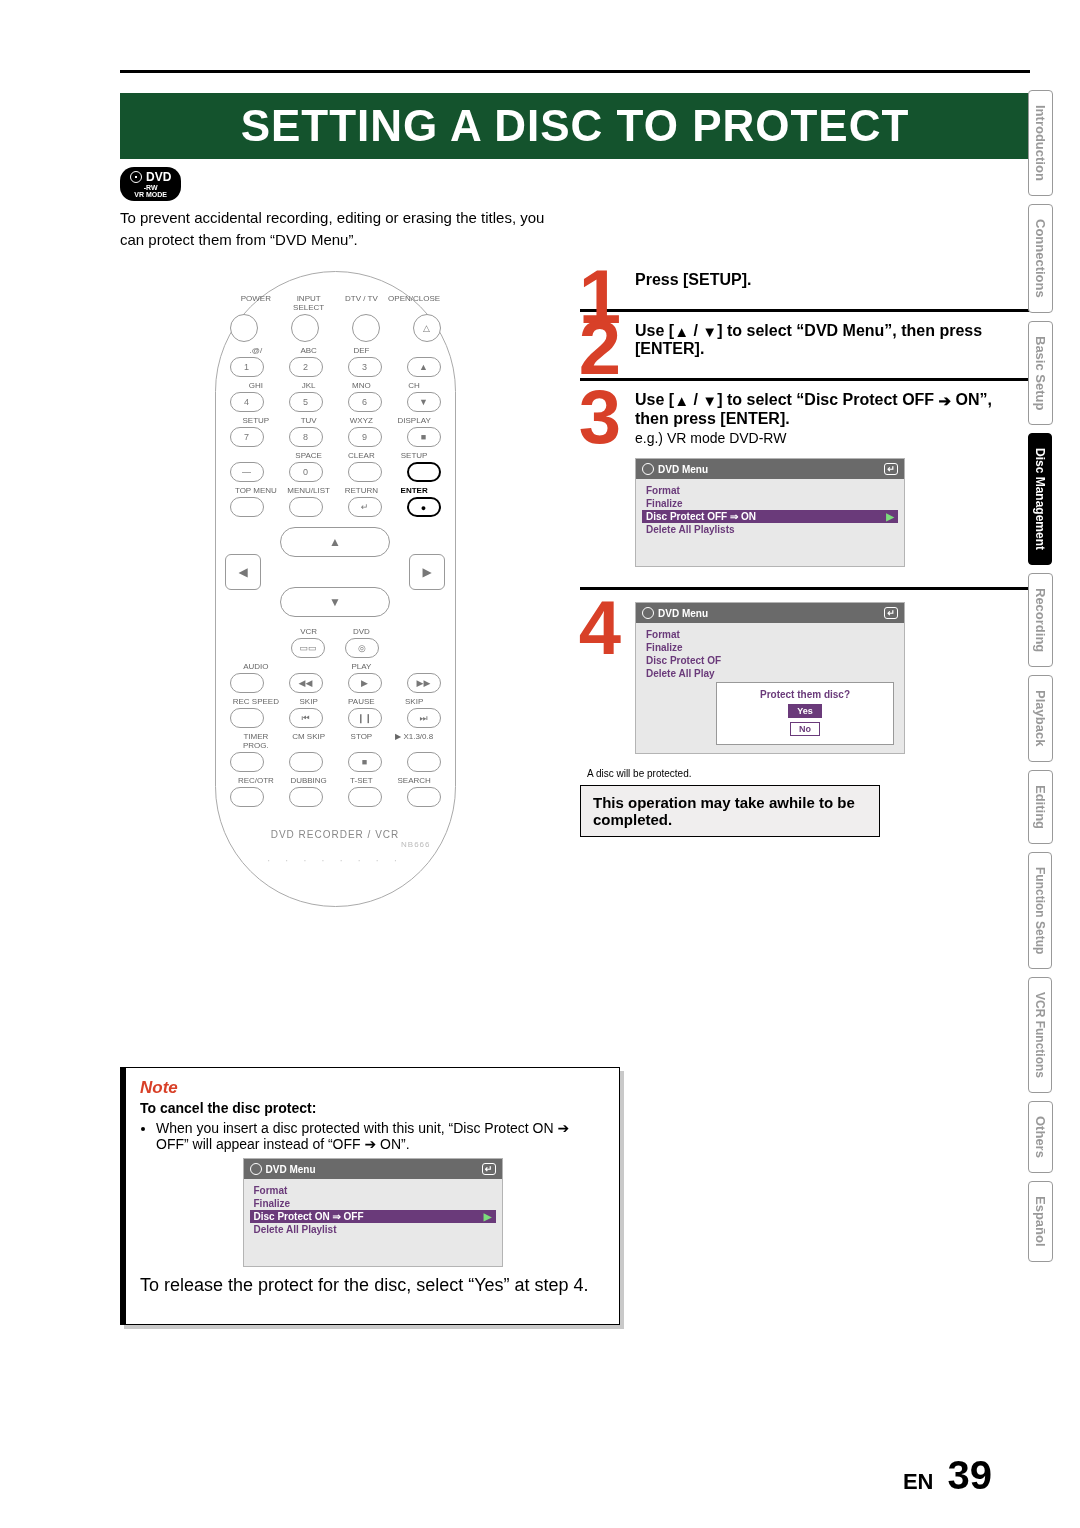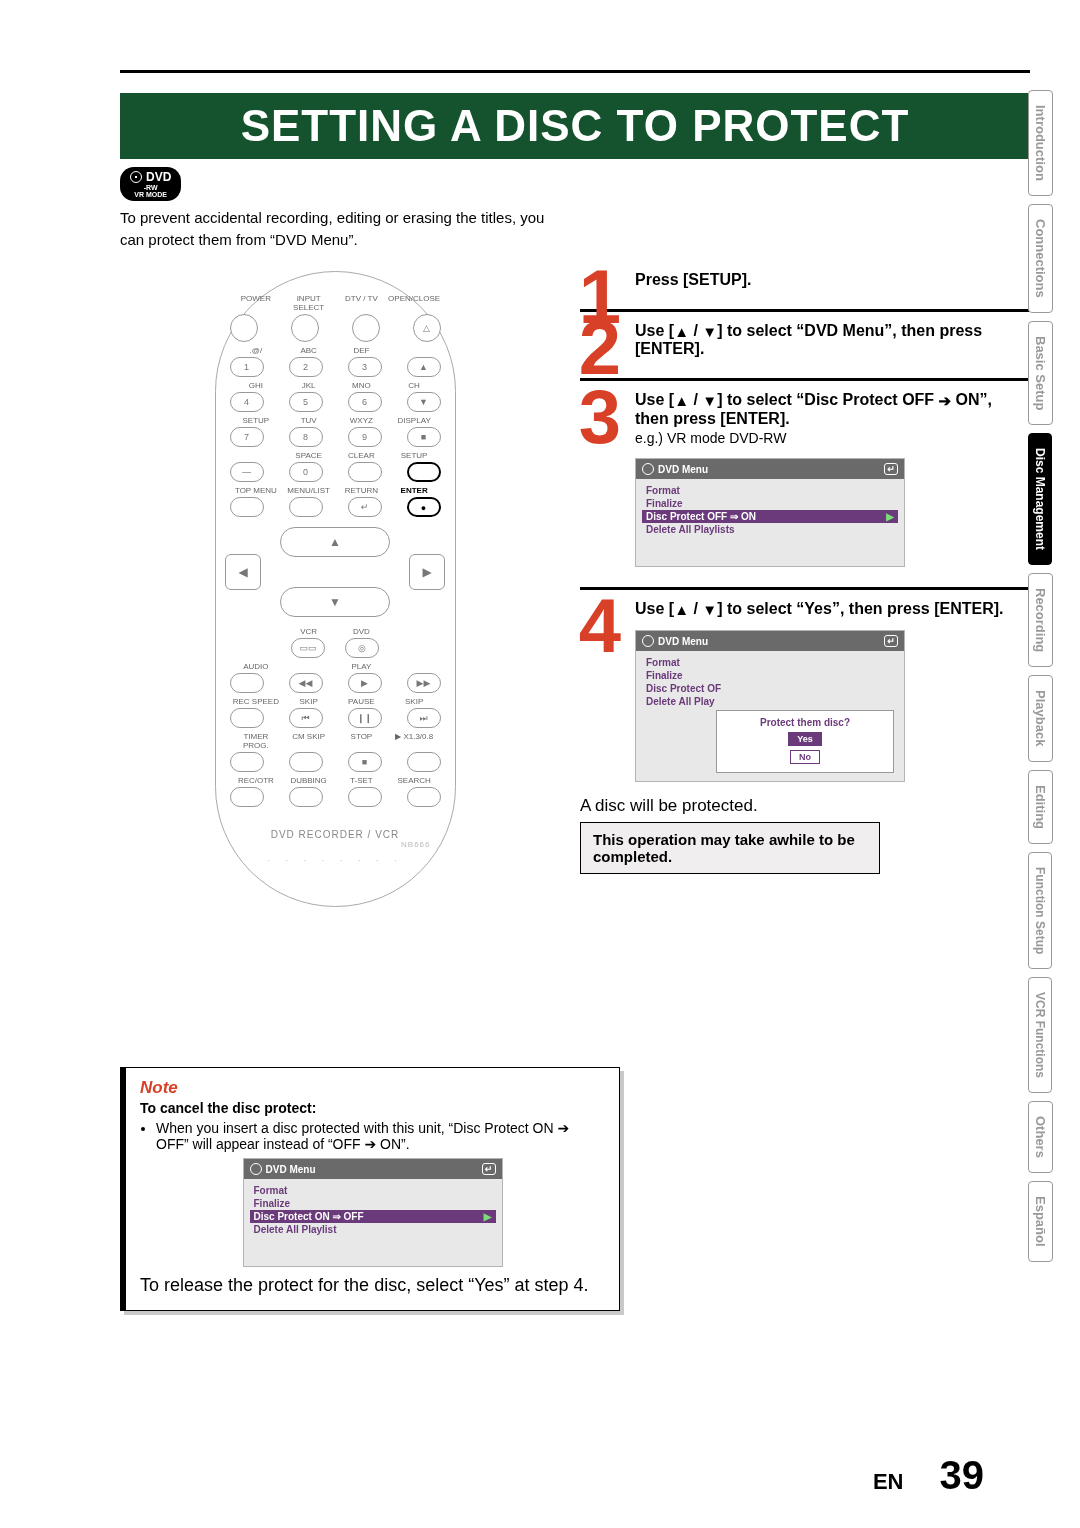--- a/index.html
+++ b/index.html
@@ -114,51 +114,51 @@
   .osd .menu { padding:5px 6px 30px; }
   .osd .menu .row { padding:1px 4px; color:#6a3a7a; font-weight:bold;}
   .osd .menu .row.sel { background:#6a3a7a; color:#fff; display:flex; justify-content:space-between; }
   .osd .menu .row.sel .play { color:#7cdc7c; font-size:10px; }
   .osd .dialog {
     position:relative; margin:-28px 10px 8px 80px; background:#fff; border:1px solid #999; padding:6px 10px 8px; text-align:center; font-size:10px; color:#6a3a7a; font-weight:bold;
   }
   .osd .dialog .opt { display:inline-block; border:1px solid #6a3a7a; padding:1px 8px; margin:4px 2px 0; font-size:9px; background:#fff;}
   .osd .dialog .opt.sel { background:#6a3a7a; color:#fff; border-color:#6a3a7a;}
 
-  .post-text { font-size:17px; margin:14px 0 6px 0; }
+  .post-text { font-size:10px; margin:14px 0 6px 7px; }
   .hint-box {
     border:1px solid #000; background:#f0eeee; font-weight:bold; font-size:15px;
     padding:8px 12px; width:300px;
   }
 
   
   .note-box {
     border:1px solid #000; border-left:6px solid #000;
     box-shadow: 4px 4px 0 #c9c9c9;
-    padding:10px 14px 14px; margin-top:160px; width:500px; font-size:14px;
+    padding:10px 14px 28px; margin-top:160px; width:500px; font-size:14px;
   }
   .note-box .note-h { color:#d84028; font-style:italic; font-weight:bold; font-size:17px; }
   .note-box ul { margin:4px 0; padding-left:16px; }
   .note-box .osd { margin:6px auto 8px; width:260px; }
   .note-box .last { font-size:18px; }
 
   
   .tabs { position:absolute; right:22px; top:90px; width:30px; }
   .tab {
     writing-mode: vertical-rl;
     border:1px solid #999; border-radius:4px;
     padding:14px 4px; font-size:13px; color:#999;
     margin-bottom:8px; text-align:center; background:#fff;
     font-weight:bold;
   }
   .tab.active { background:#000; color:#fff; border-color:#000;}
   .tab.small { font-size:12px; }
 
   
-  .page-footer { position:absolute; right:96px; bottom:30px; font-size:22px; font-weight:bold; display:flex; gap:36px; align-items:baseline;}
+  .page-footer { position:absolute; right:88px; bottom:30px; font-size:22px; font-weight:bold; display:flex; gap:14px; align-items:baseline;}
   .page-footer .pn { font-size:40px; }
 </style>
 </head>
 <body>
 
 <div class="page">
   <div class="top-rule"></div>
 
   <h1 class="title">SETTING A DISC TO PROTECT</h1>
 
@@ -394,23 +394,20 @@
                 <span class="play">▶</span>
               </div>
             <div class="row">Delete All Playlists</div>
           </div>
         </div>
       </div>
       <div class="step-div"></div>
 
       <div class="step">
         <div class="num">4</div>
-        <div class="body">
-          <span>Use [</span><span class="arrow">▲</span><span> / </span><span class="arrow">▼</span><span>] to select “Yes”, then press [ENTER].</span>
-        </div>
         <div class="osd">
           <div class="bar">
               <span><span class="disc"></span><span>DVD Menu</span></span>
               <span class="ret">↵</span>
             </div>
           <div class="menu">
             <div class="row">Format</div>
             <div class="row">Finalize</div>
             <div class="row">Disc Protect OF</div>
             <div class="row">Delete All Play</div>

